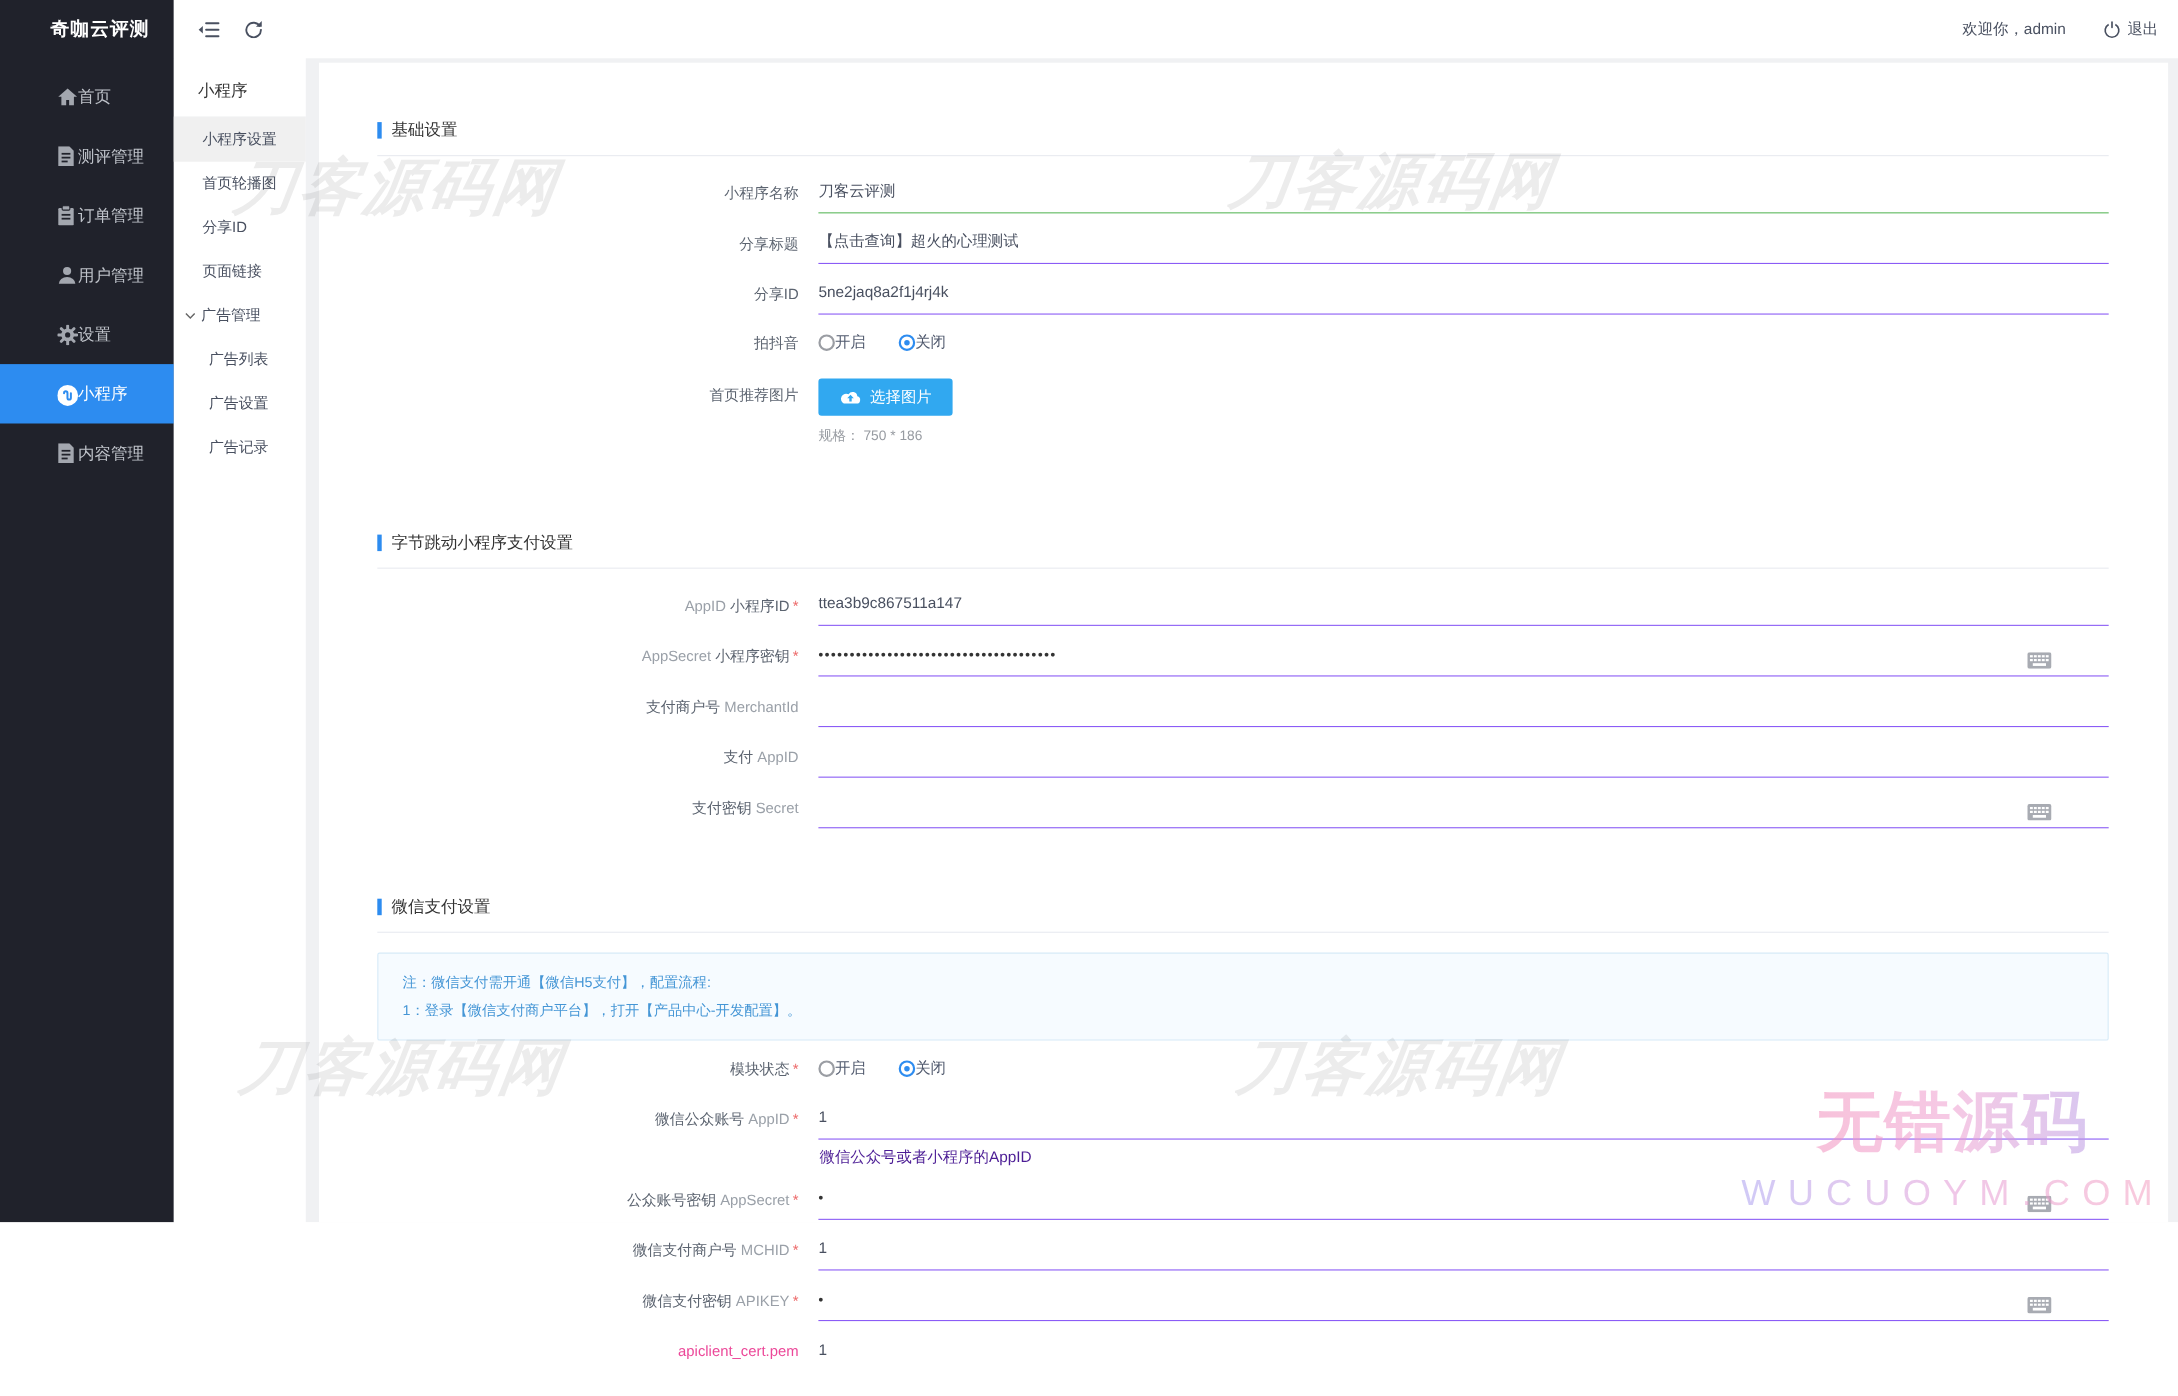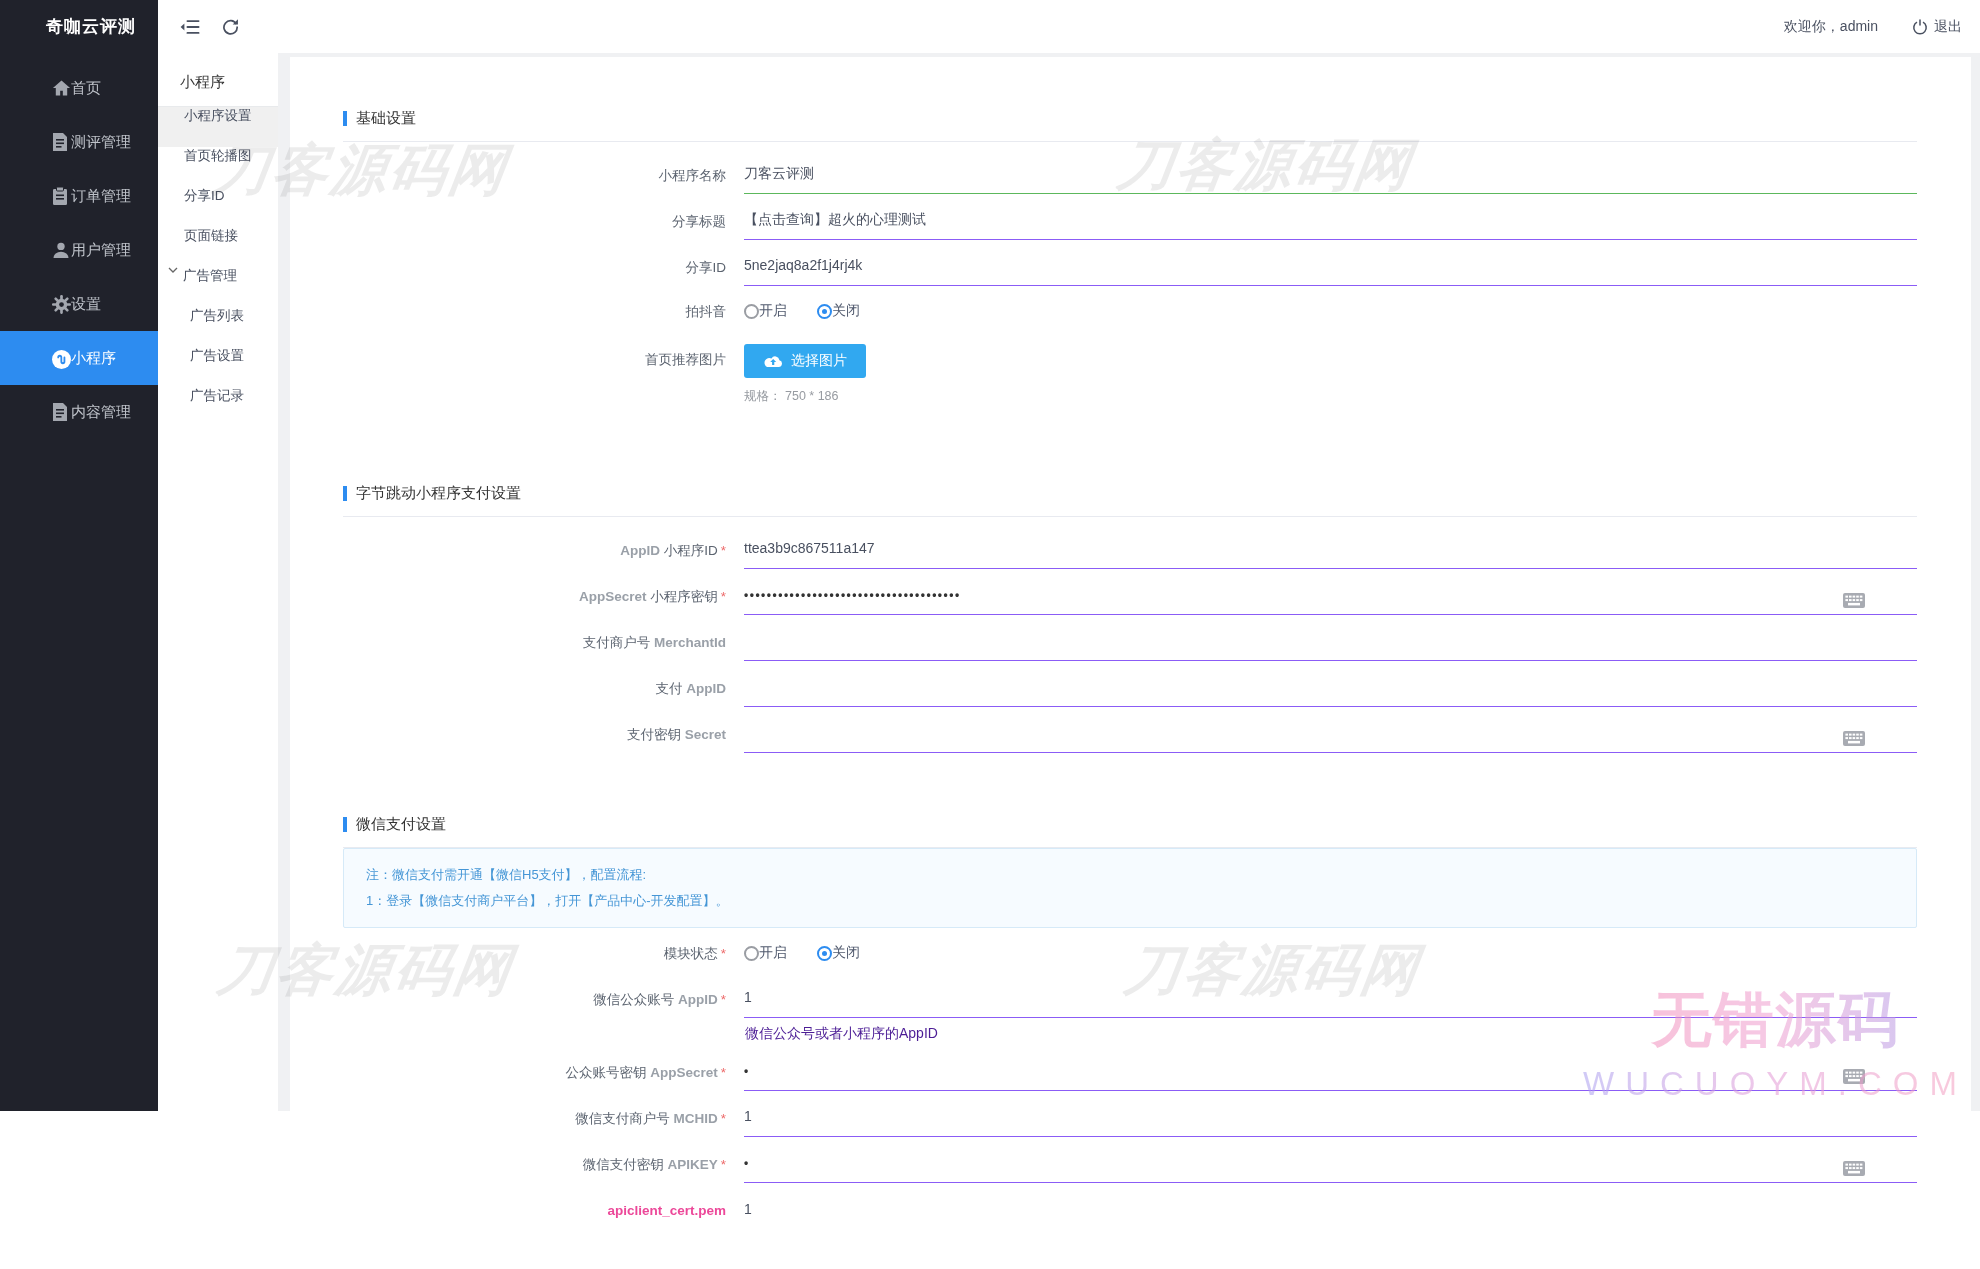--- a/index.html
+++ b/index.html
@@ -23,40 +23,40 @@
   .tb-ic{width:20px;height:18px;margin-left:22px;cursor:pointer;display:inline-flex;align-items:center;}
   .tb-right{margin-left:auto;display:flex;align-items:center;gap:34px;padding-right:18px;
             font-size:14px;color:#495060;}
   .logout{display:flex;align-items:center;gap:6px;cursor:pointer;}
 
   .body-row{flex:1;display:flex;min-height:0;}
   
   .submenu{width:120px;flex:none;background:#fff;font-size:13.5px;color:#495060;}
   .submenu-title{padding:20px 0 14px 22px;font-size:15px;color:#333;}
   .submenu-div{height:1px;background:#e8eaec;}
-  .sub-item{height:40px;display:flex;padding-left:26px;cursor:pointer;}
+  .sub-item{height:40px;display:flex;align-items:center;padding-left:26px;cursor:pointer;}
   .sub-item.active{background:#f0f0f0;}
   .sub-item.parent{padding-left:10px;gap:5px;}
   .sub-item.child{padding-left:32px;}
 
   
   .content{flex:1;background:#f0f1f3;padding:4px 9px 0 12px;min-width:0;}
   .panel{background:#fff;height:100%;padding:52px 54px 0 53px;box-sizing:border-box;}
 
   .sec-title{display:flex;align-items:center;gap:9px;font-size:15px;color:#333;height:18px;}
   .sec-bar{width:4px;height:15px;background:#2d8cf0;flex:none;}
   .sec-div{height:1px;background:#e8eaf0;margin-top:14px;}
   .sec{margin-bottom:0;}
   .sec + .sec{margin-top:62px;}
   .sec-body{padding-top:6px;}
 
   .f-row{display:flex;align-items:flex-end;min-height:46px;}
   .f-label{width:383px;flex:none;text-align:right;padding-right:18px;padding-bottom:9px;
            font-size:13.5px;color:#5c6470;white-space:nowrap;}
-  .f-label .en{color:#9aa0a8;font-weight:bold;}
+  .f-label .en{color:#9aa0a8;}
   .f-label .star{color:#ed6a6a;margin-left:3px;}
   .f-ctrl{flex:1;border-bottom:1px solid #8b5cf6;padding-bottom:8px;font-size:14px;color:#495060;
           position:relative;min-height:20px;}
   .f-ctrl.focus{border-bottom-color:#5cb85c;border-bottom-width:1px;}
   .f-ctrl.noline{border-bottom:none;}
   .f-ctrl .dots{font-size:12px;letter-spacing:1.5px;color:#333;font-weight:bold;}
   .kbd{position:absolute;right:52px;bottom:6px;width:22px;height:15px;cursor:pointer;}
   .f-hint{margin-left:401px;padding:7px 0 2px 1px;font-size:14px;color:#4c1d95;}
 
   .radio-group{display:flex;align-items:center;gap:30px;padding-bottom:2px;}
@@ -65,21 +65,21 @@
       box-sizing:border-box;position:relative;flex:none;}
   .radio.selected .rb{border-color:#2d8cf0;}
   .radio.selected .rb::after{content:"";position:absolute;left:3px;top:3px;width:5px;height:5px;
       border-radius:50%;background:#2d8cf0;}
   .rl{font-size:14px;color:#515a6e;}
 
   .upload-btn{display:inline-flex;align-items:center;gap:8px;background:#31a8f0;color:#fff;
       font-size:14px;border:none;border-radius:3px;padding:8px 19px;cursor:pointer;margin-top:14px;}
   .spec{font-size:12.5px;color:#979ba1;margin-top:10px;}
 
-  .note-box{background:#f6fbff;border:1px solid #d6eaf8;border-radius:2px;
+  .note-box{margin-top:18px;background:#f6fbff;border:1px solid #d6eaf8;border-radius:2px;
       padding:13px 22px;color:#4596d6;font-size:13px;line-height:26px;}
 
   
   .wm{position:absolute;font-weight:900;font-style:italic;color:rgba(40,40,40,.085);
       font-size:56px;letter-spacing:3px;transform:skewX(-8deg);pointer-events:none;white-space:nowrap;z-index:5;}
   .wm-red{position:absolute;right:12px;bottom:8px;text-align:center;pointer-events:none;z-index:6;opacity:.55;}
   .wm-red .t1{font-size:60px;font-weight:900;letter-spacing:2px;
       background:linear-gradient(90deg,#f48ab4,#ef9ed0,#9e97ef);
       -webkit-background-clip:text;background-clip:text;color:transparent;}
   .wm-red .t2{font-size:33px;letter-spacing:11px;margin-top:4px;

